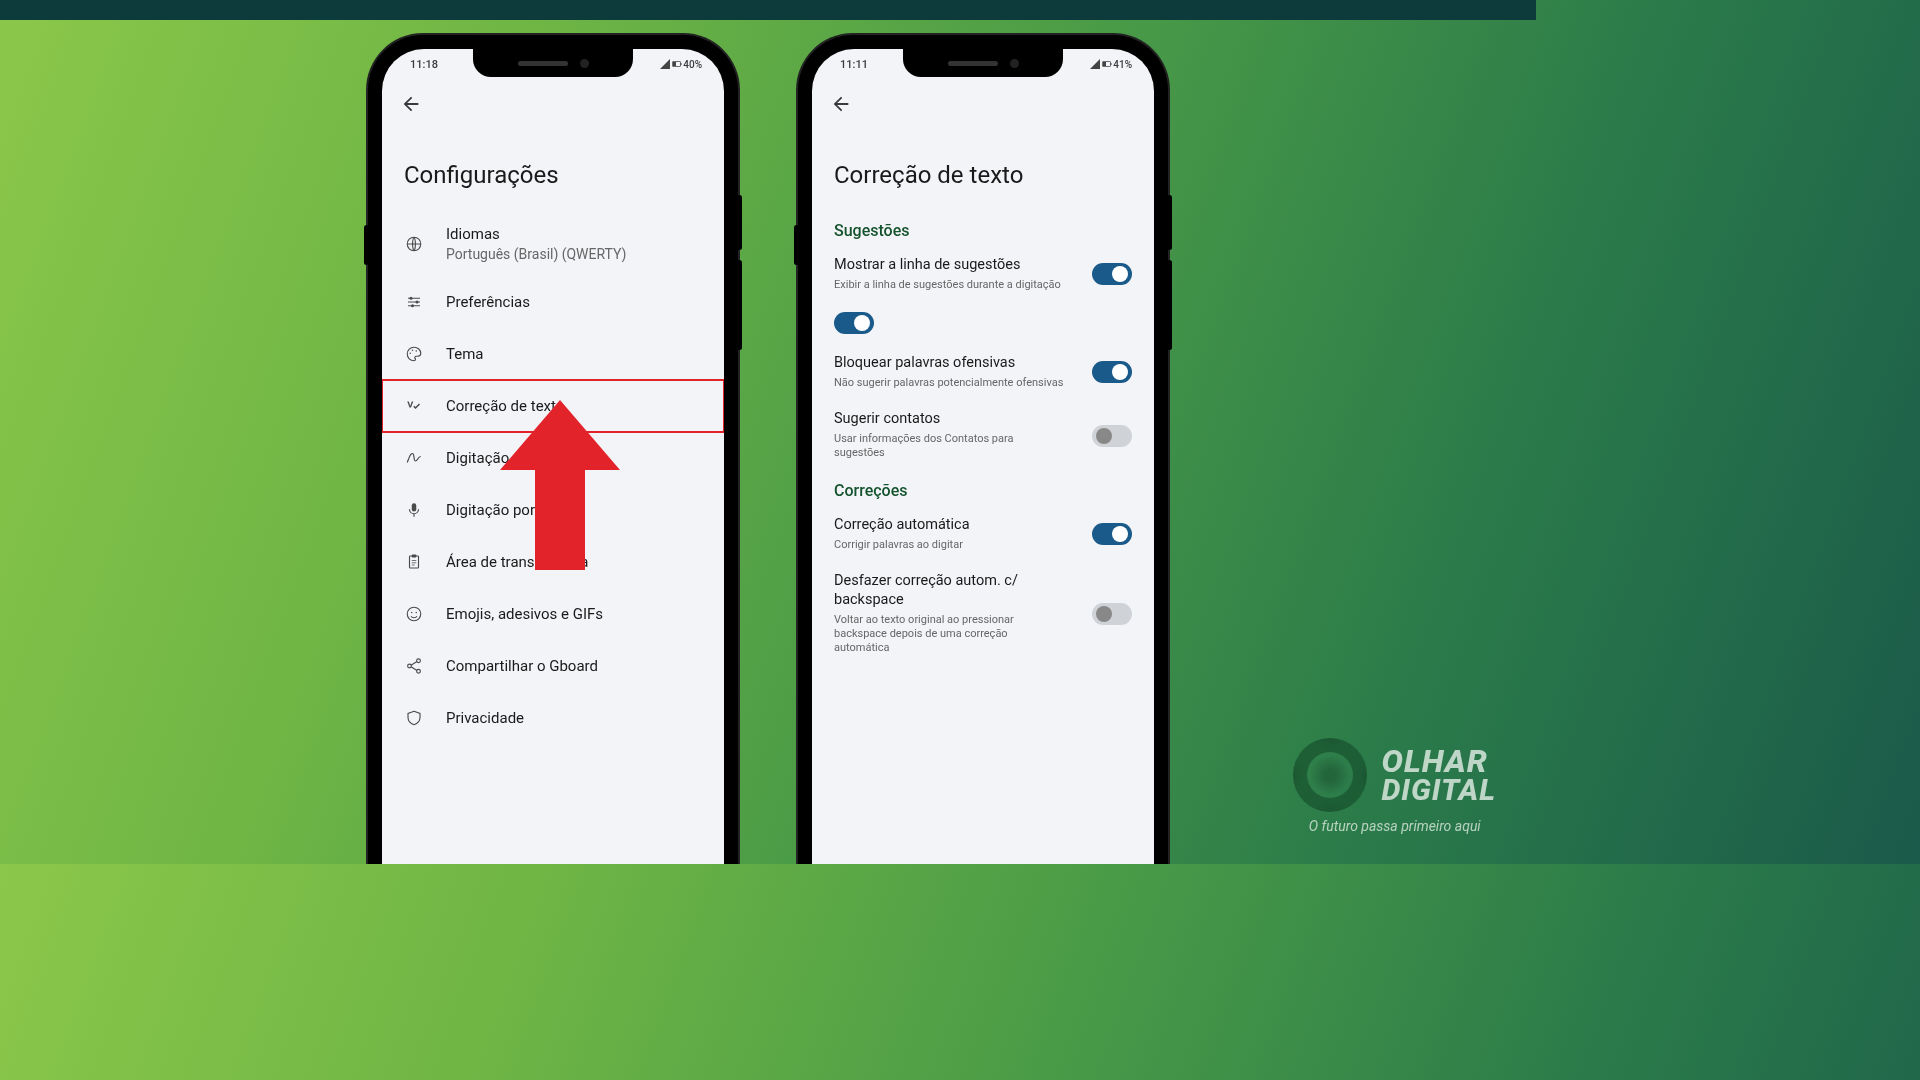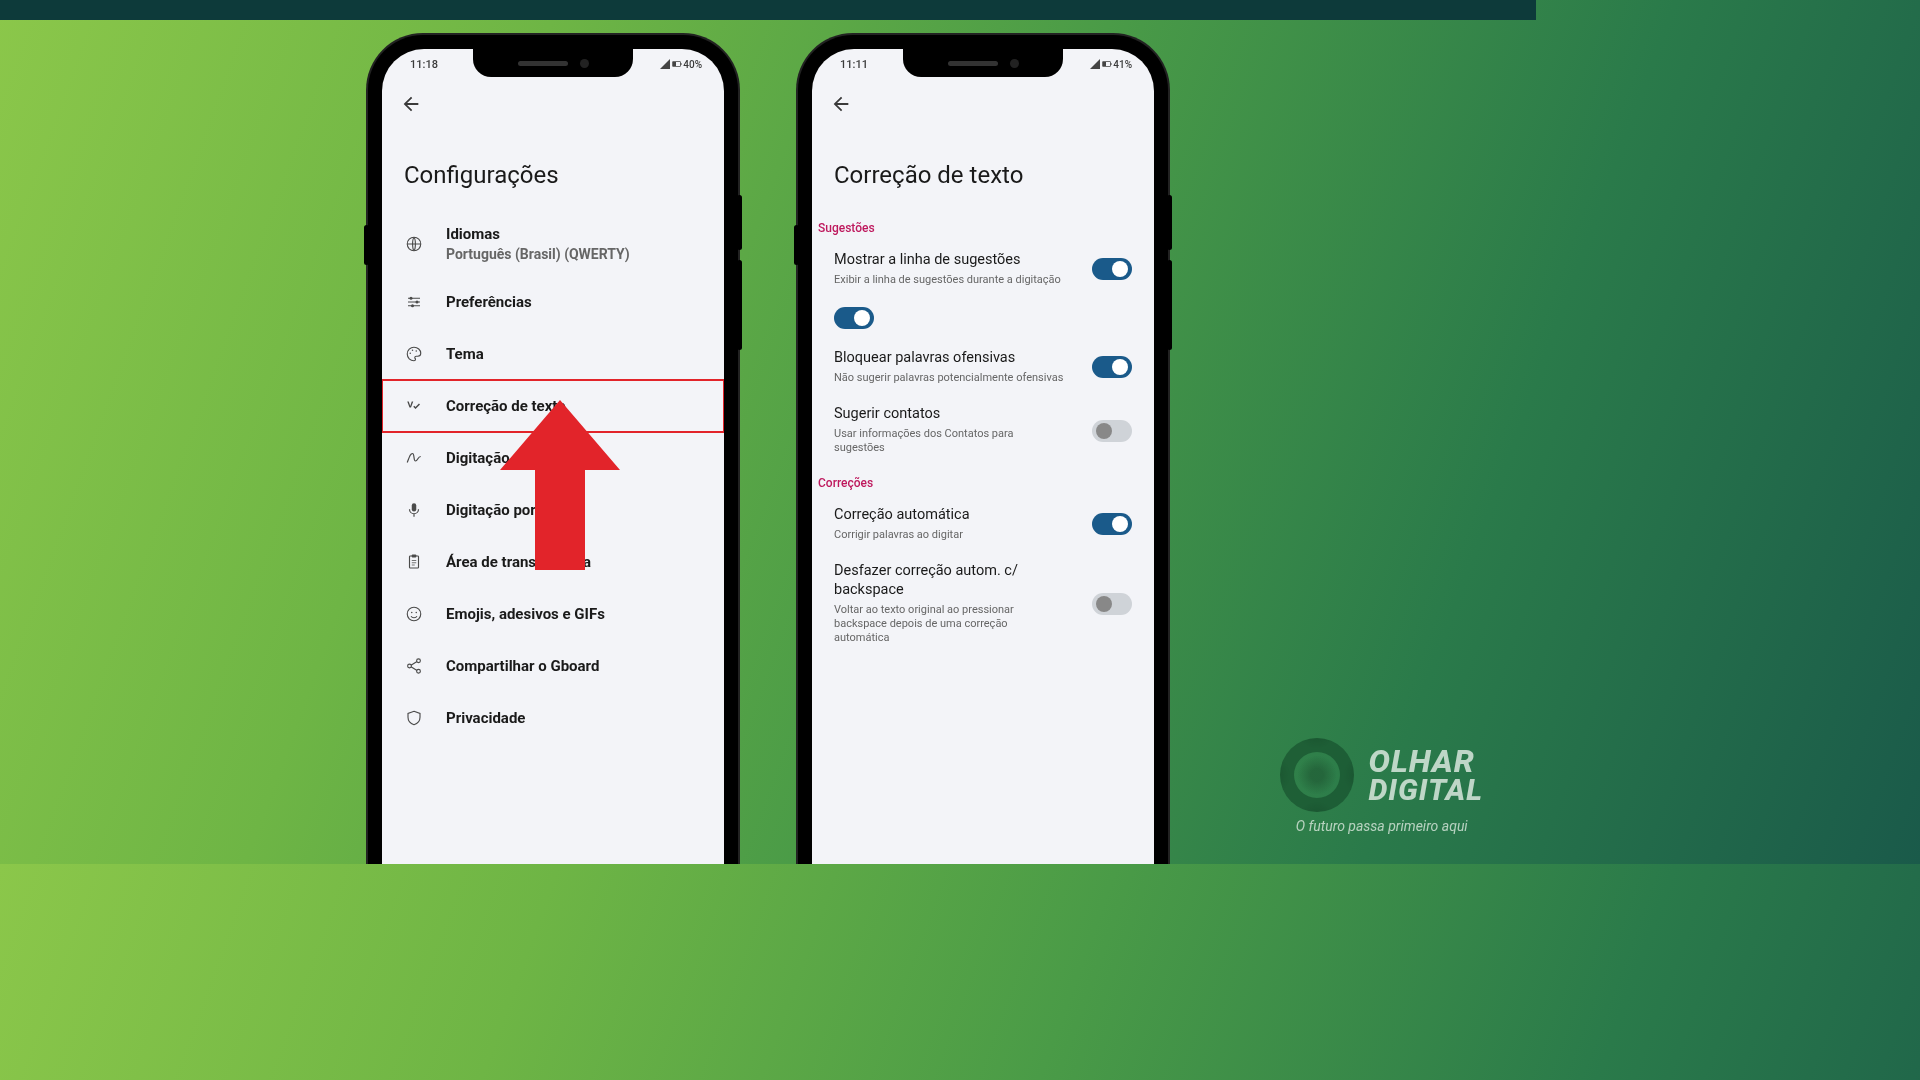--- a/index.html
+++ b/index.html
@@ -77,38 +77,38 @@
   .settings-list { }
   .setting-item {
     display:flex; align-items:center;
     padding: 14px 22px;
     gap: 22px;
     min-height: 52px;
   }
   .setting-item.tall { min-height:58px; }
   .setting-item .icon { width:20px; flex-shrink:0; color:#4a4a4a; display:flex; align-items:center; justify-content:center;}
   .setting-item .icon svg { width:18px; height:18px; }
-  .setting-item .text-col { flex:1;font-weight:bold; }
+  .setting-item .text-col { flex:1; }
   .setting-item .title { font-size:15px; color:#1a1a1a; }
   .setting-item .sub { font-size:14px; color:#666; margin-top:3px; }
   .highlighted {
     outline: 2px solid #e2242a;
     outline-offset: -1px;
     position: relative;
     z-index: 2;
   }
   .arrow-overlay {
     position:absolute;
     left:490px; top:390px;
     z-index: 20;
     pointer-events:none;
   }
   .section-label {
-    font-size:12px; color:#be185d; font-weight:500;
-    padding: 10px 6px 6px;
+    font-size:16px; color:#14532d; font-weight:500;
+    padding: 10px 22px 6px;
   }
   .toggle-row {
     display:flex; align-items:center;
     padding: 10px 22px 10px;
     gap:28px;
   }
   .toggle-row .tcol { flex:1; }
   .toggle-row .ttitle { font-size:14.5px; color:#1a1a1a; line-height:1.3; }
   .toggle-row .tsub { font-size:11px; color:#666; margin-top:3px; line-height:1.3;}
   .toggle {
@@ -120,21 +120,21 @@
     background:#888; border-radius:50%; top:3px; left:4px;
   }
   .toggle.on { background:#1a5a8a; }
   .toggle.on::after { background:#fff; left:20px; }
   .home-ind {
     position:absolute; bottom:6px; left:50%;
     transform:translateX(-50%);
     width:110px; height:4px; background:#333; border-radius:2px;
   }
   .logo-block {
-    position:absolute; right:53px; bottom:30px;
+    position:absolute; right:40px; bottom:30px;
     display:flex; flex-direction:column; align-items:center;
     opacity:0.88;
     margin-top:42px;
   }
   .logo-row { display:flex; align-items:center; gap:14px; }
   .logo-ring {
     width:74px; height:74px; border-radius:50%;
     border:14px solid rgba(18,70,40,0.65);
     background: radial-gradient(circle, rgba(20,60,35,0.4) 20%, transparent 60%);
   }

